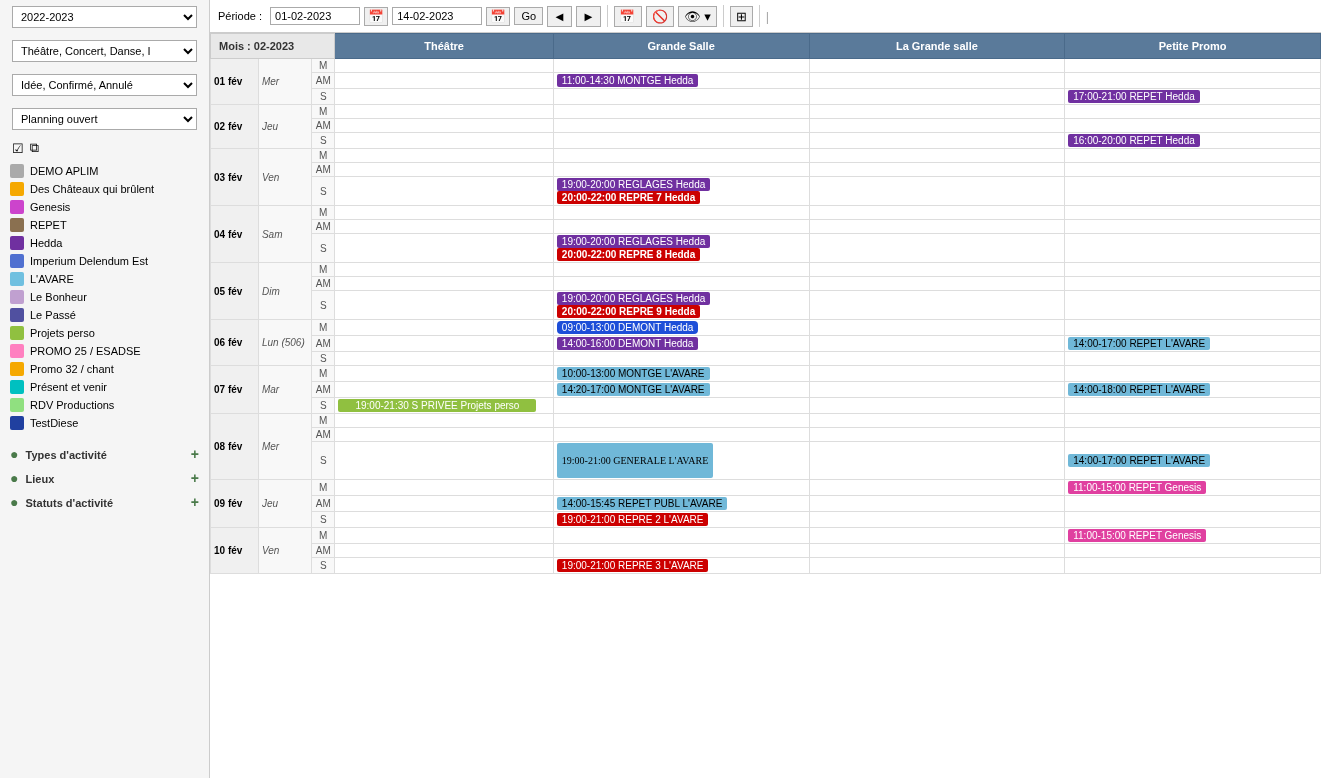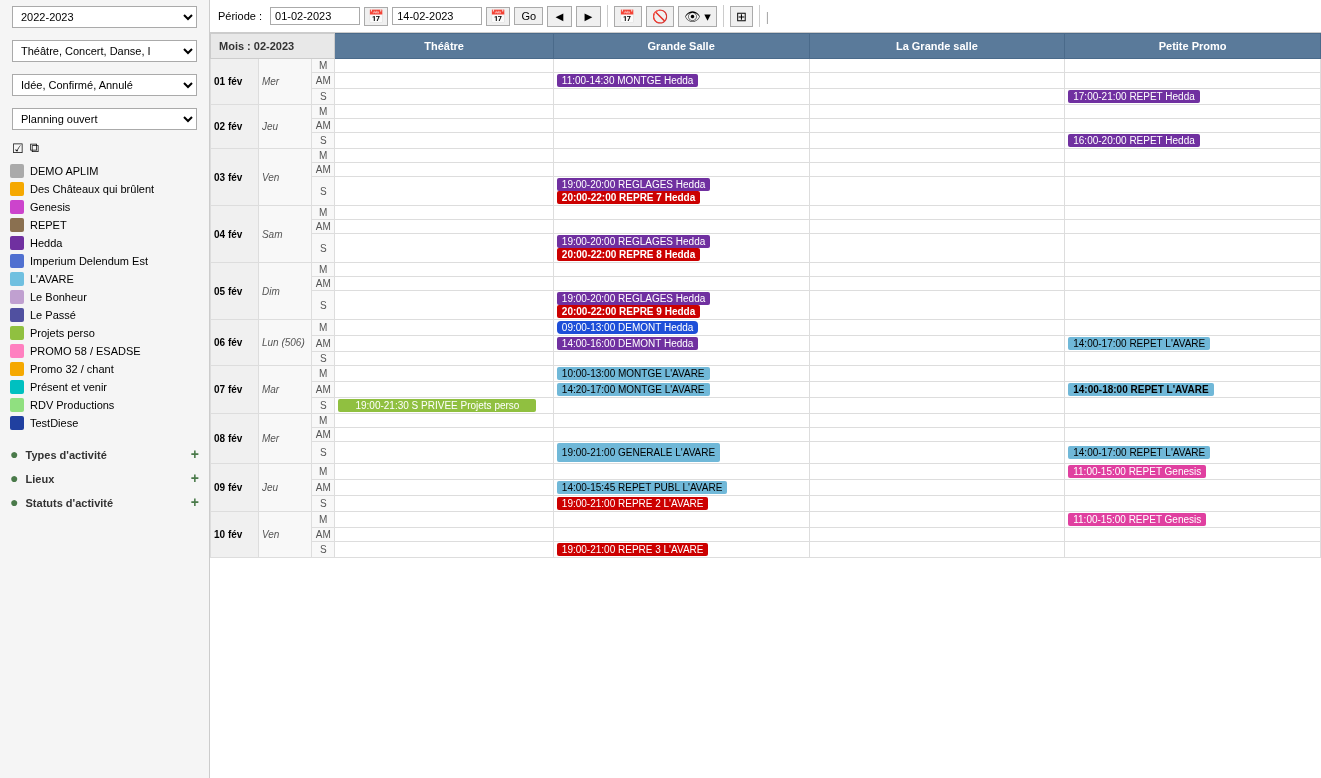--- a/index.html
+++ b/index.html
@@ -222,21 +222,21 @@
       <div class="production-item">
         <span class="prod-color" style="background: rgb(80, 80, 160);"></span>
         <span>Le Passé</span>
       </div>
       <div class="production-item">
         <span class="prod-color" style="background: rgb(144, 192, 64);"></span>
         <span>Projets perso</span>
       </div>
       <div class="production-item">
         <span class="prod-color" style="background: rgb(255, 128, 192);"></span>
-        <span>PROMO 58 / ESADSE</span>
+        <span>PROMO 25 / ESADSE</span>
       </div>
       <div class="production-item">
         <span class="prod-color" style="background: rgb(245, 168, 0);"></span>
         <span>Promo 32 / chant</span>
       </div>
       <div class="production-item">
         <span class="prod-color" style="background: rgb(0, 192, 192);"></span>
         <span>Présent et venir</span>
       </div>
       <div class="production-item">
@@ -443,21 +443,21 @@
             <td style="padding: 1px 3px; min-width: 200px;"></td>
             <td style="padding: 1px 3px; min-width: 240px;"><span style="display: inline-block; background: rgb(112, 184, 216); color: rgb(0, 0, 0); padding: 1px 5px; border-radius: 2px; font-size: 10px; white-space: nowrap;">10:00-13:00 MONTGE L'AVARE</span></td>
             <td style="padding: 1px 3px; min-width: 240px;"></td>
             <td style="padding: 1px 3px; min-width: 240px;"></td>
           </tr>
           <tr>
             <td class="period-cell">AM</td>
             <td style="padding: 1px 3px; min-width: 200px;"></td>
             <td style="padding: 1px 3px; min-width: 240px;"><span style="display: inline-block; background: rgb(112, 184, 216); color: rgb(0, 0, 0); padding: 1px 5px; border-radius: 2px; font-size: 10px; white-space: nowrap;">14:20-17:00 MONTGE L'AVARE</span></td>
             <td style="padding: 1px 3px; min-width: 240px;"></td>
-            <td style="padding: 1px 3px; min-width: 240px; font-weight: bold;"><span style="display: inline-block; background: rgb(112, 184, 216); color: rgb(0, 0, 0); padding: 1px 5px; border-radius: 2px; font-size: 10px; white-space: nowrap;">14:00-18:00 REPET L'AVARE</span></td>
+            <td style="padding: 1px 3px; min-width: 240px;"><span style="display: inline-block; background: rgb(112, 184, 216); color: rgb(0, 0, 0); padding: 1px 5px; border-radius: 2px; font-size: 10px; white-space: nowrap;">14:00-18:00 REPET L'AVARE</span></td>
           </tr>
           <tr>
             <td class="period-cell">S</td>
             <td style="padding: 1px 3px; min-width: 200px;"><span style="display: inline-block; background: rgb(144, 192, 64); color: rgb(255, 255, 255); padding: 1px 17px; border-radius: 2px; font-size: 10px; white-space: nowrap;">19:00-21:30 S PRIVEE Projets perso</span></td>
             <td style="padding: 1px 3px; min-width: 240px;"></td>
             <td style="padding: 1px 3px; min-width: 240px;"></td>
             <td style="padding: 1px 3px; min-width: 240px;"></td>
           </tr>
           <tr>
             <td class="date-cell" rowspan="3"><strong>08</strong> fév</td>
@@ -471,21 +471,21 @@
           <tr>
             <td class="period-cell">AM</td>
             <td style="padding: 1px 3px; min-width: 200px;"></td>
             <td style="padding: 1px 3px; min-width: 240px;"></td>
             <td style="padding: 1px 3px; min-width: 240px;"></td>
             <td style="padding: 1px 3px; min-width: 240px;"></td>
           </tr>
           <tr>
             <td class="period-cell">S</td>
             <td style="padding: 1px 3px; min-width: 200px;"></td>
-            <td style="padding: 1px 3px; min-width: 240px;"><span style="display: inline-block; background: rgb(112, 184, 216); color: rgb(0, 0, 0); padding: 4px 5px; border-radius: 2px; font-size: 10px; white-space: nowrap;">19:00-21:00 GENERALE L'AVARE</span></td>
+            <td style="padding: 1px 3px; min-width: 240px;"><span style="display: inline-block; background: rgb(112, 184, 216); color: rgb(0, 0, 0); padding: 12px 5px; border-radius: 2px; font-size: 10px; white-space: nowrap; font-family: Liberation Serif, serif;">19:00-21:00 GENERALE L'AVARE</span></td>
             <td style="padding: 1px 3px; min-width: 240px;"></td>
             <td style="padding: 1px 3px; min-width: 240px;"><span style="display: inline-block; background: rgb(112, 184, 216); color: rgb(0, 0, 0); padding: 1px 5px; border-radius: 2px; font-size: 10px; white-space: nowrap;">14:00-17:00 REPET L'AVARE</span></td>
           </tr>
           <tr>
             <td class="date-cell" rowspan="3"><strong>09</strong> fév</td>
             <td class="day-cell" rowspan="3" style="font-style: italic; font-size: 10px; color: rgb(85, 85, 85);">Jeu</td>
             <td class="period-cell">M</td>
             <td style="padding: 1px 3px; min-width: 200px;"></td>
             <td style="padding: 1px 3px; min-width: 240px;"></td>
             <td style="padding: 1px 3px; min-width: 240px;"></td>

